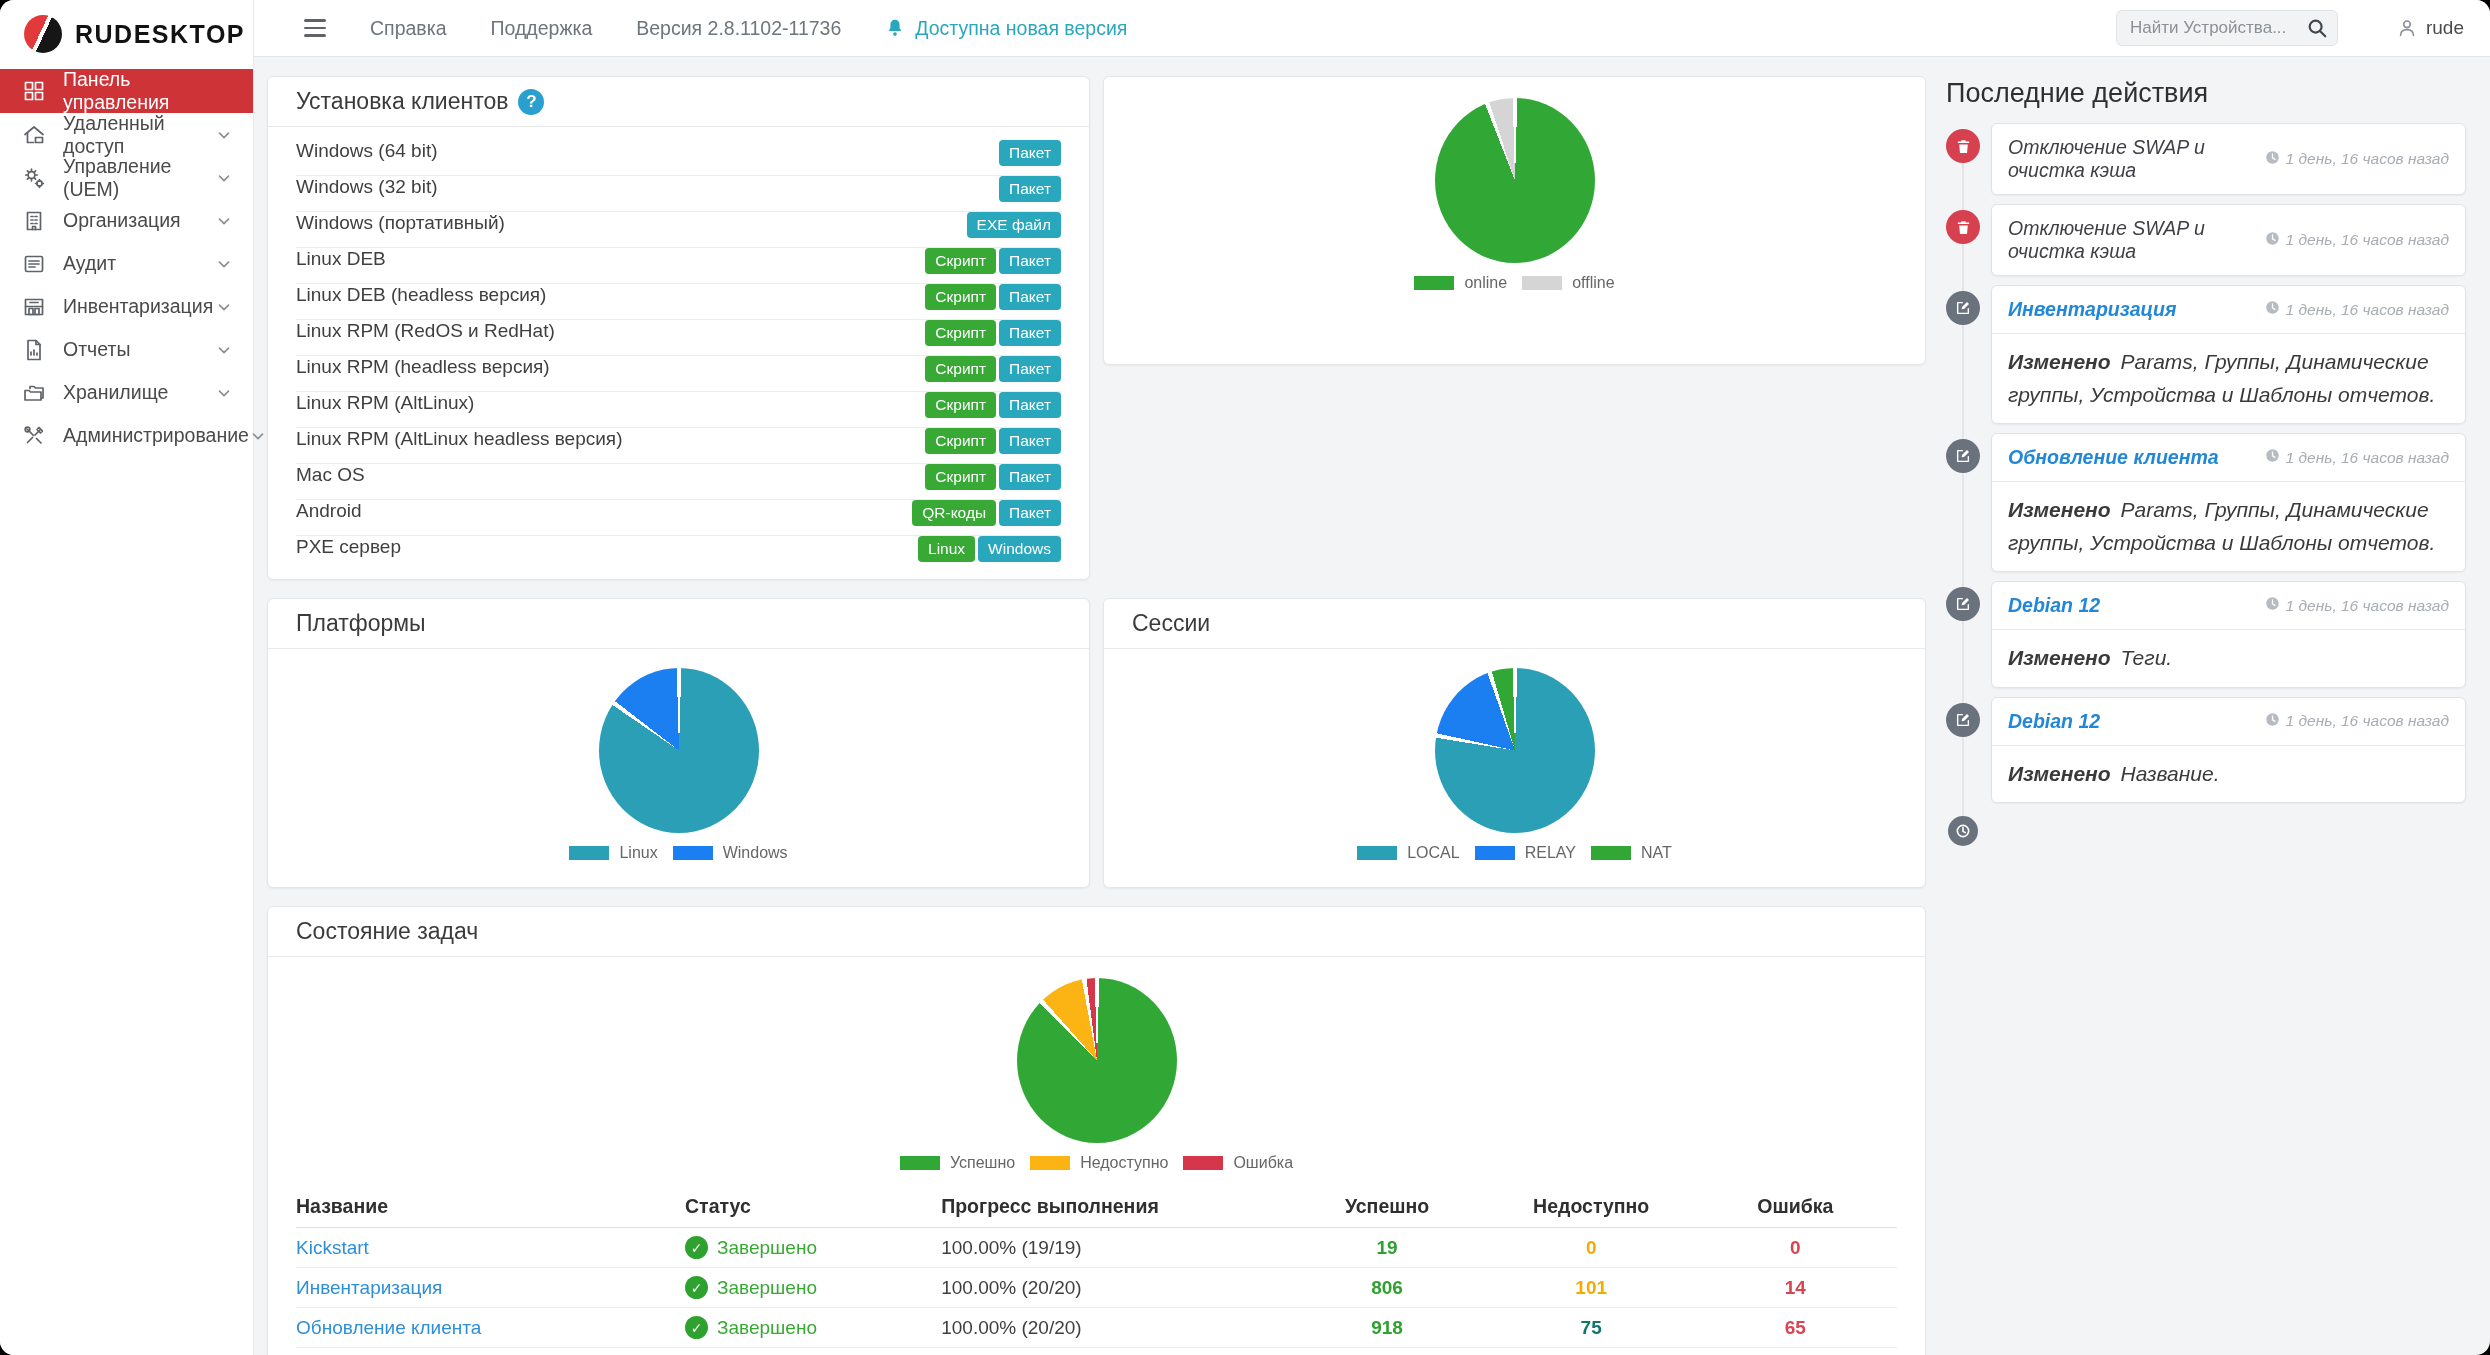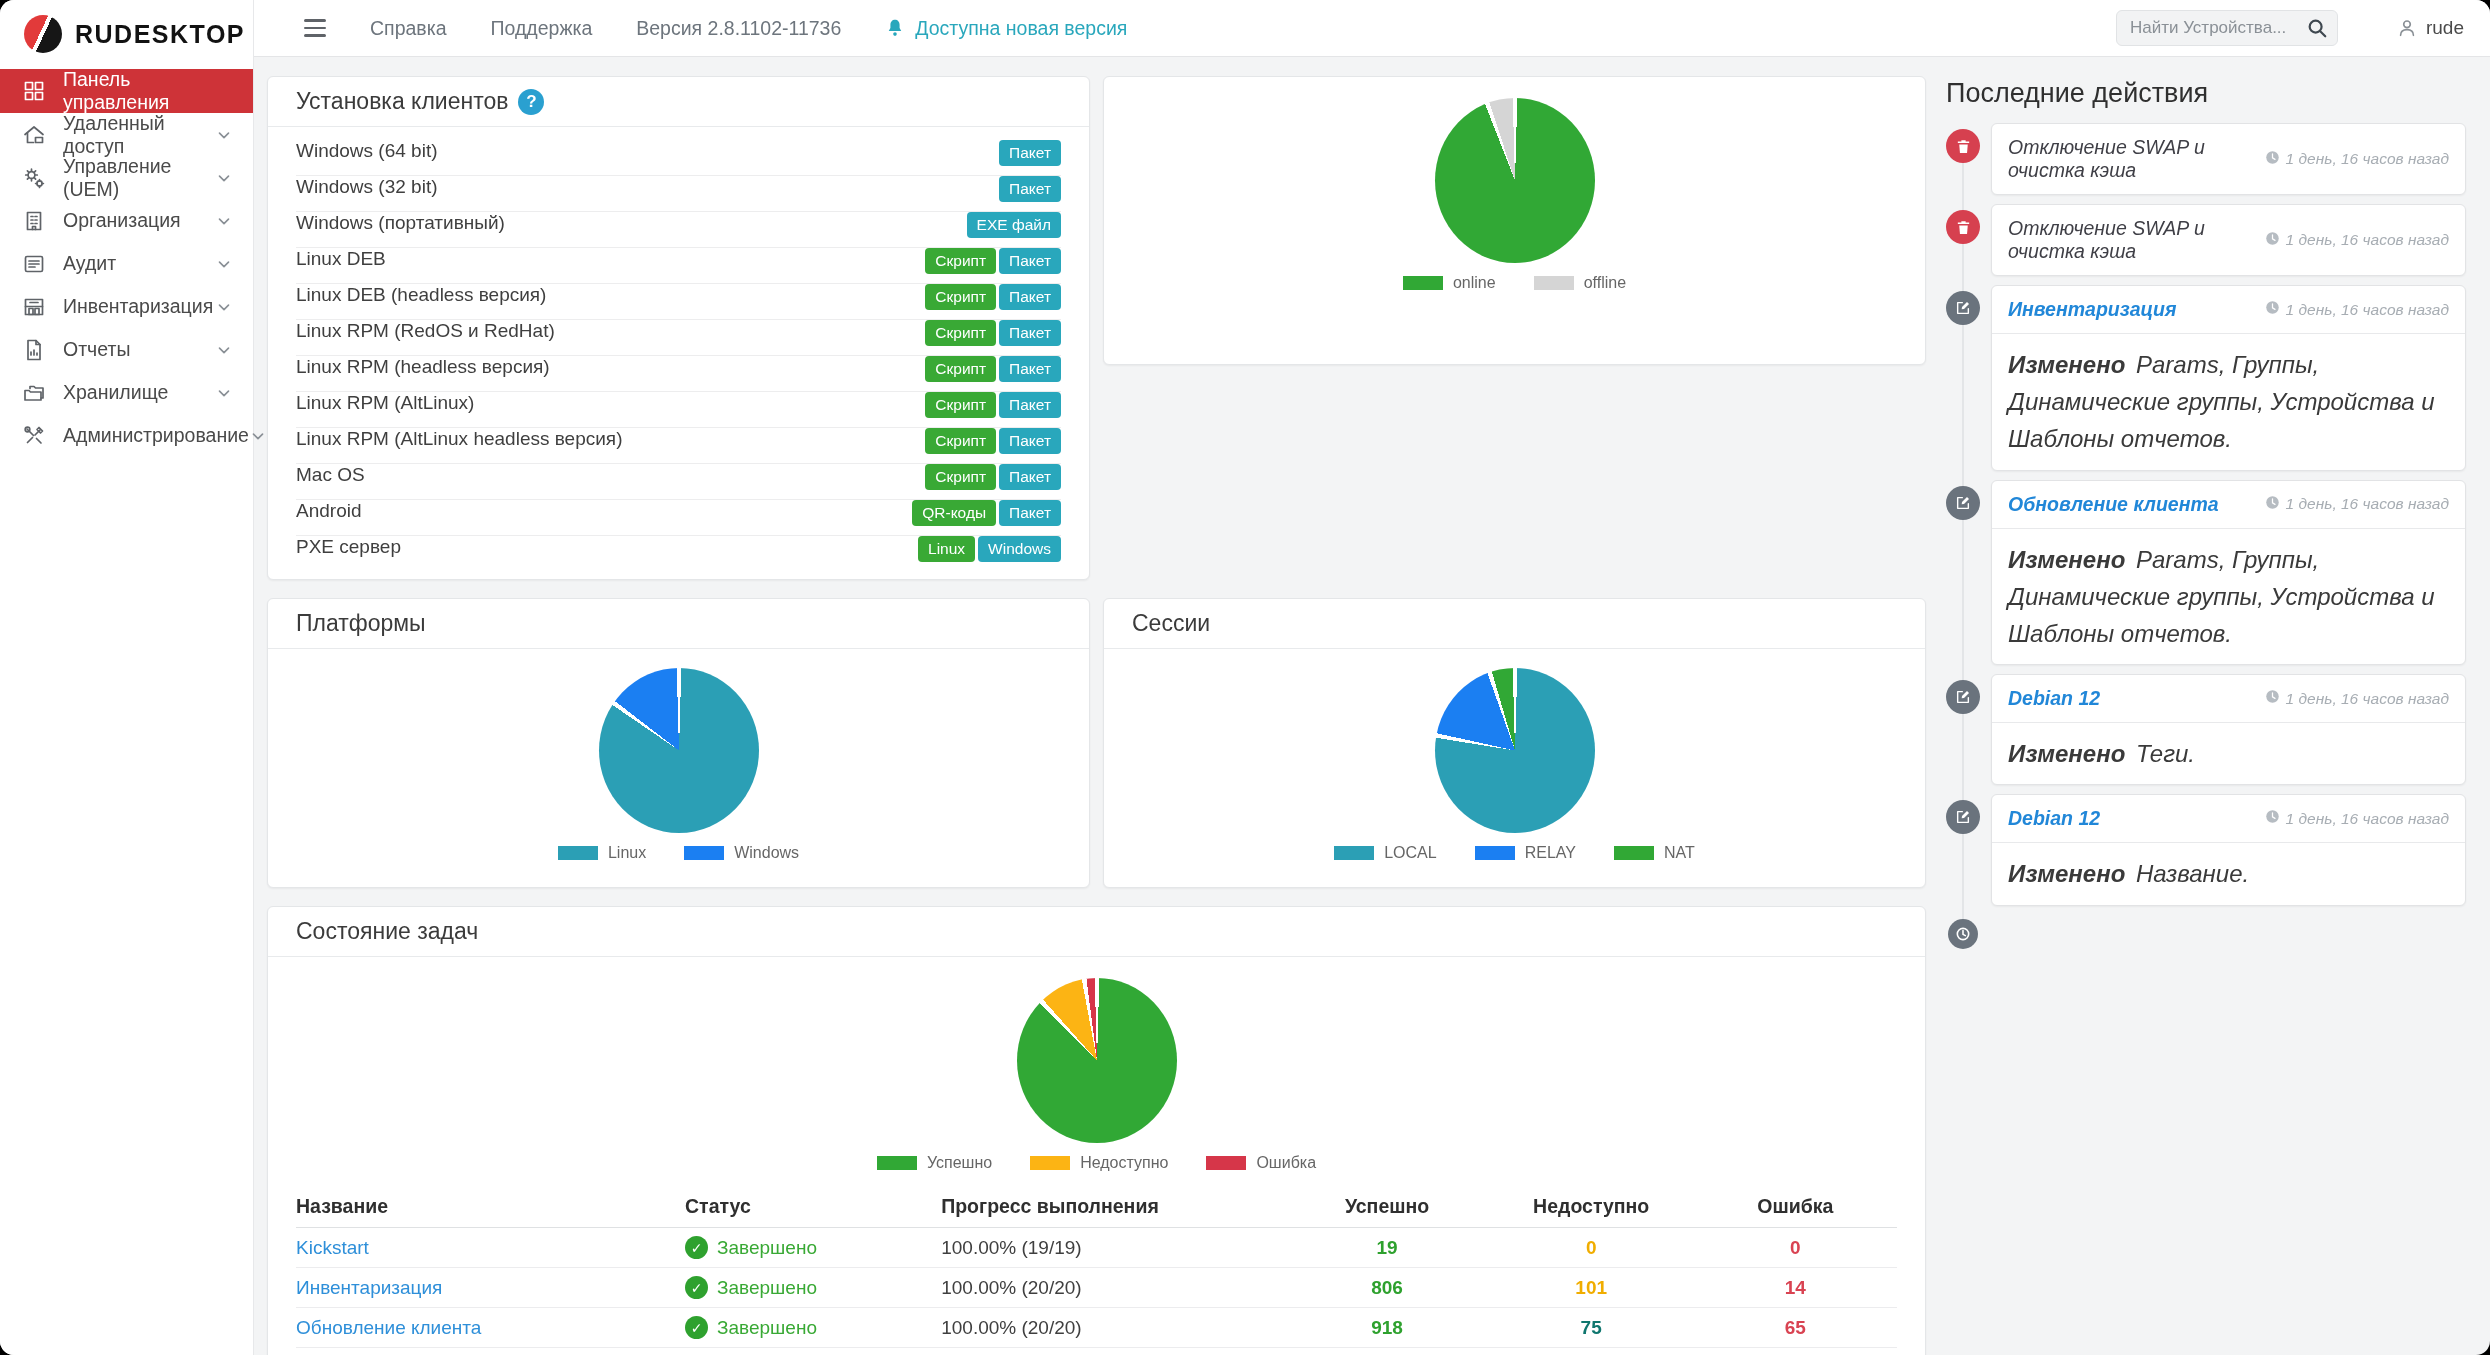--- a/index.html
+++ b/index.html
@@ -49,21 +49,21 @@
     display:flex;align-items:center;justify-content:center;cursor:pointer;}
   
   .inst-list{padding:13px 28px 0;}
   .inst-row{display:flex;align-items:flex-start;height:36px;border-bottom:1px solid #ededee;font-size:19px;color:#3f3f3f;}
   .inst-row:last-child{border-bottom:none;}
   .badges{margin-left:auto;display:flex;gap:3px;}
   .badge{font-size:15.5px;color:#fff;padding:5px 10px;border-radius:4px;cursor:pointer;line-height:1;}
   
   .chart-wrap{display:flex;flex-direction:column;align-items:center;}
   .pie{width:160px;height:165px;border-radius:50%;}
-  .legend{display:flex;justify-content:center;gap:38px;margin-top:11px;}
+  .legend{display:flex;justify-content:center;gap:15px;margin-top:11px;}
   .leg-item{display:flex;align-items:center;gap:10px;font-size:16px;color:#666;}
   .leg-sw{width:40px;height:14px;display:inline-block;}
   
   .tasks-table{width:calc(100% - 56px);margin:14px 28px 0;border-collapse:collapse;table-layout:fixed;}
   .tasks-table th{font-size:19.5px;color:#2f2f2f;text-align:left;padding:9px 0;border-bottom:1px solid #dfe1e3;}
   .tasks-table td{font-size:19px;padding:8px 0;border-bottom:1px solid #ececee;}
   .tasks-table th.c,.tasks-table td.c{text-align:center;}
   .t-link{color:#2e8fd9;cursor:pointer;}
   .status-cell{display:flex;align-items:center;gap:9px;color:#39a935;}
   .chk{width:23px;height:23px;border-radius:50%;background:#2ea12e;color:#fff;font-size:14px;display:flex;align-items:center;justify-content:center;flex-shrink:0;}
@@ -75,21 +75,21 @@
   .act-line{position:absolute;left:16px;top:24px;bottom:10px;width:2px;background:#e3e5e7;}
   .act-item{display:flex;gap:11px;position:relative;}
   .act-ic{width:34px;height:34px;border-radius:50%;flex-shrink:0;display:flex;align-items:center;justify-content:center;margin-top:6px;}
   .act-ic.red{background:#d6404f;}
   .act-ic.gray{background:#6a737d;}
   .act-card{flex:1;background:#fff;border:1px solid #e2e3e5;border-radius:6px;box-shadow:0 1px 2px rgba(0,0,0,.05);}
   .act-head{display:flex;align-items:center;justify-content:space-between;padding:12px 16px;gap:10px;}
   .act-head .t{font-size:19.5px;color:#3f3f46;}
   .act-head .t.link{color:#2187d8;font-weight:bold;cursor:pointer;}
   .act-time{display:flex;align-items:center;gap:6px;font-size:15.5px;color:#a7adb3;white-space:nowrap;}
-  .act-body{border-top:1px solid #e8e9eb;padding:12px 16px;font-size:24px;line-height:1.55;color:#3a3a3a;}
+  .act-body{border-top:1px solid #e8e9eb;padding:12px 16px;font-size:21px;line-height:1.55;color:#3a3a3a;}
   .act-body b{margin-right:4px;}
   .act-end{width:30px;height:30px;border-radius:50%;background:#6a737d;display:flex;align-items:center;justify-content:center;margin:4px 0 0 2px;position:relative;}
 </style>
 </head>
 <body>
 
 <div class="app">
 
   <aside class="sidebar">
     <div class="logo-row">

